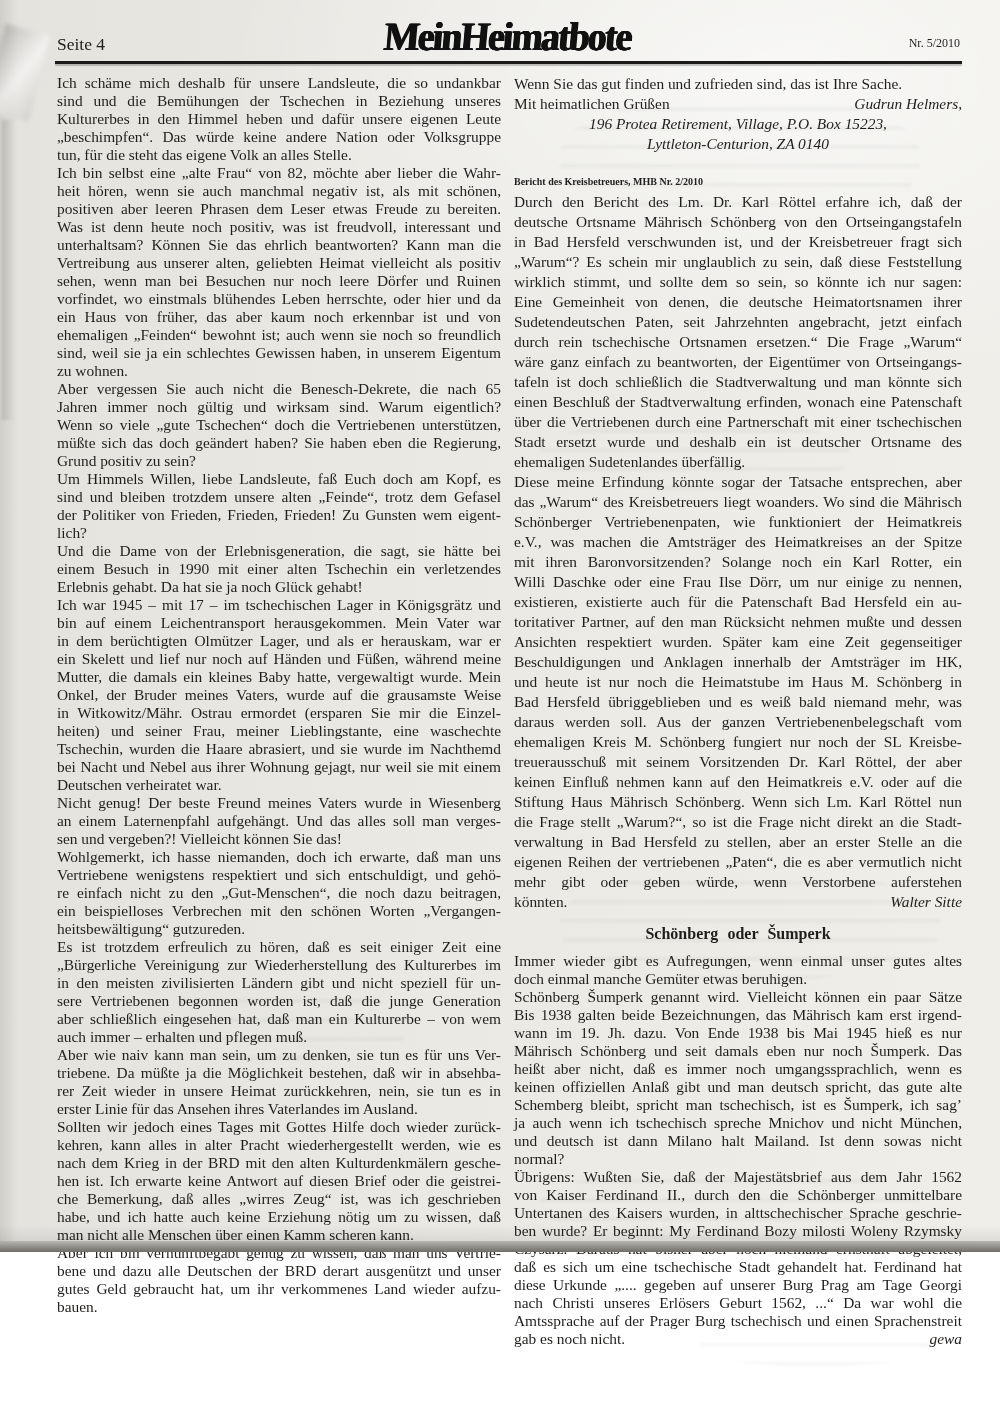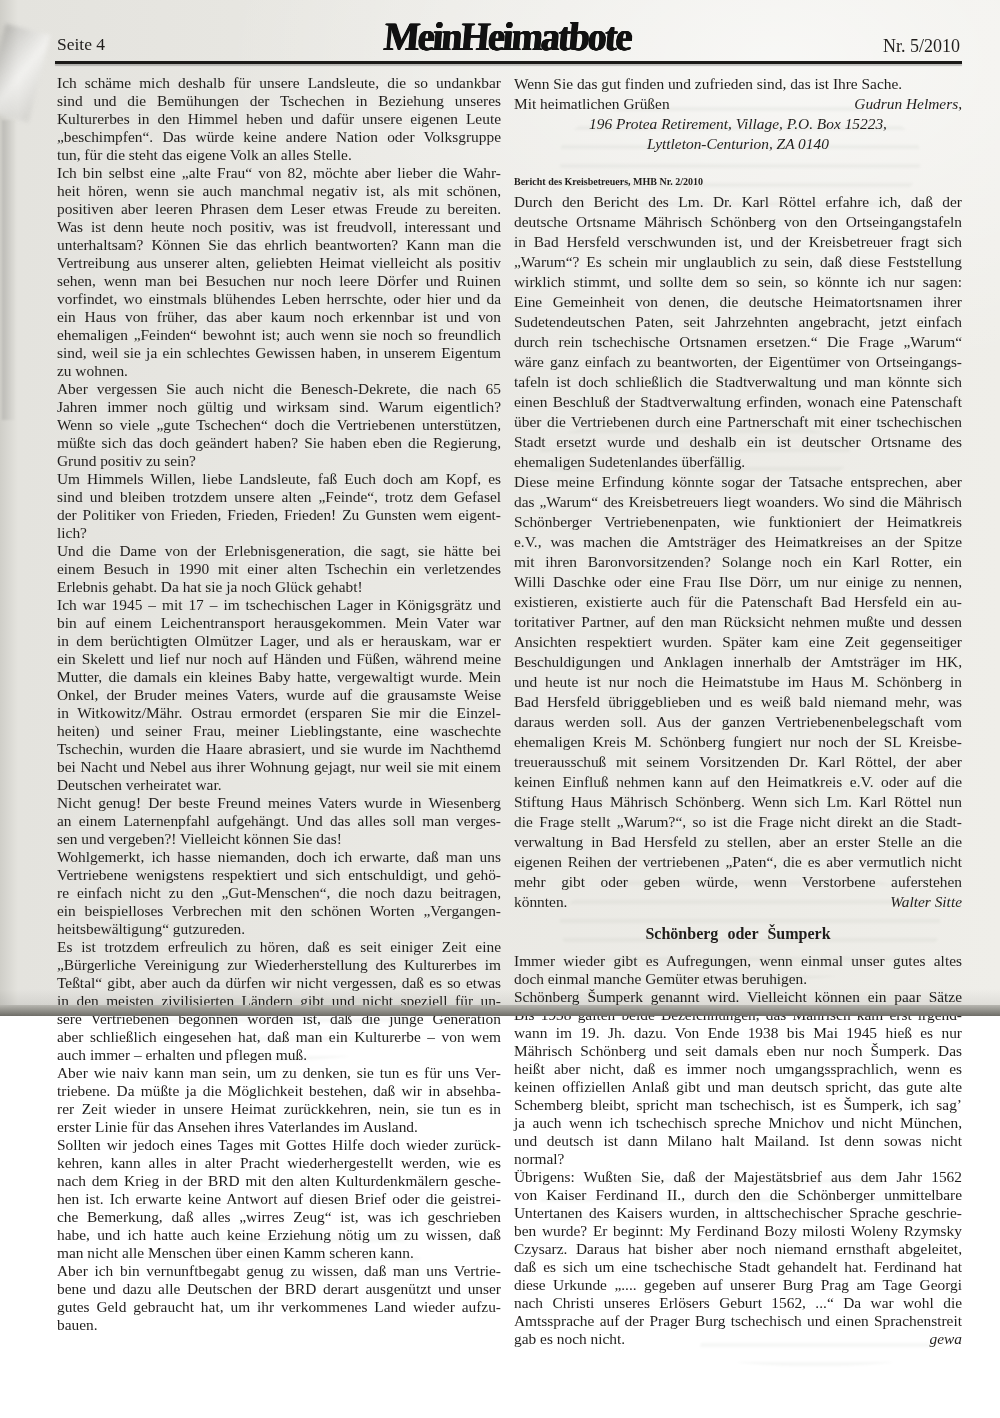--- a/index.html
+++ b/index.html
@@ -1,19 +1,19 @@
 <!DOCTYPE html>
 <html lang="de"><head>
 <meta charset="utf-8">
 <style>
   html,body{margin:0;padding:0;}
   body{width:1000px;height:1418px;overflow:hidden;
     font-family:"Liberation Serif","DejaVu Serif",serif;
     color:#201e1c;}
-  .page{position:relative;width:1000px;height:1016px;
+  .page{position:relative;width:1000px;height:1252px;
     background:
       radial-gradient(900px 520px at 78% 6%, rgba(255,255,255,.6), rgba(255,255,255,0) 62%),
       linear-gradient(90deg,#cfcec8 0px,#e4e3de 18px,#eae9e4 45%,#efeee9 100%);
     text-decoration: underline;
   }
   
   .edge-bottom{position:absolute;left:0;right:0;bottom:0;height:11px;
     background:linear-gradient(180deg,#b7b6b0,#6e6d67);}
   .edge-bottom-soft{position:absolute;left:0;right:0;bottom:11px;height:16px;
     background:linear-gradient(180deg,rgba(0,0,0,0),rgba(0,0,0,0.07));}
@@ -29,21 +29,21 @@
   .sm:nth-of-type(3){left:150px;top:990px;width:260px;height:70px;}
   .sm:nth-of-type(4){left:200px;top:1230px;width:220px;height:50px;}
   .sm:nth-of-type(5){left:560px;top:95px;width:360px;height:130px;}
   .sm:nth-of-type(6){left:540px;top:420px;width:310px;height:70px;}
   .sm:nth-of-type(7){left:560px;top:870px;width:380px;height:110px;}
   .sm:nth-of-type(8){left:540px;top:1170px;width:380px;height:70px;}
   .sm:nth-of-type(9){left:700px;top:1330px;width:230px;height:36px;}
 
   
   .page-label{position:absolute;left:57px;top:34px;font-size:17.5px;}
-  .issue-label{position:absolute;right:40px;top:36px;font-size:18px;text-align:right;}
+  .issue-label{position:absolute;right:40px;top:36px;font-size:12px;text-align:right;}
   .masthead{position:absolute;left:50%;top:14px;transform:translateX(-47%) skewX(-5deg) scaleY(1.06);
     font-size:38px;font-weight:700;letter-spacing:-2px;white-space:nowrap;color:#111;
     text-shadow:.7px 0 0 #111,-.5px 0 0 #111,0 .4px 0 #111;}
   .rule{position:absolute;left:55px;right:38px;top:61px;height:3px;background:#1b1a18;
     box-shadow:0 2px 1px rgba(0,0,0,.22);}
 
   
   .col{position:absolute;top:74px;font-size:15.4px;line-height:18px;}
   .col-left{left:57px;width:444px;}
   .col-right{left:514px;width:448px;}
@@ -139,21 +139,20 @@
       <div class="para">
         <div class="ln">Wohlgemerkt, ich hasse niemanden, doch ich erwarte, daß man uns</div>
         <div class="ln">Vertriebene wenigstens respektiert und sich entschuldigt, und gehö-</div>
         <div class="ln">re einfach nicht zu den „Gut-Menschen“, die noch dazu beitragen,</div>
         <div class="ln">ein beispielloses Verbrechen mit den schönen Worten „Vergangen-</div>
         <div class="ln end">heitsbewältigung“ gutzureden.</div>
       </div>
       <div class="para">
         <div class="ln">Es ist trotzdem erfreulich zu hören, daß es seit einiger Zeit eine</div>
         <div class="ln">„Bürgerliche Vereinigung zur Wiederherstellung des Kulturerbes im</div>
-        <div class="ln">Teßtal“ gibt, aber auch da dürfen wir nicht vergessen, daß es so etwas</div>
         <div class="ln">in den meisten zivilisierten Ländern gibt und nicht speziell für un-</div>
         <div class="ln">sere Vertriebenen begonnen worden ist, daß die junge Generation</div>
         <div class="ln">aber schließlich eingesehen hat, daß man ein Kulturerbe – von wem</div>
         <div class="ln end">auch immer – erhalten und pflegen muß.</div>
       </div>
       <div class="para">
         <div class="ln">Aber wie naiv kann man sein, um zu denken, sie tun es für uns Ver-</div>
         <div class="ln">triebene. Da müßte ja die Möglichkeit bestehen, daß wir in absehba-</div>
         <div class="ln">rer Zeit wieder in unsere Heimat zurückkehren, nein, sie tun es in</div>
         <div class="ln end">erster Linie für das Ansehen ihres Vaterlandes im Ausland.</div>

